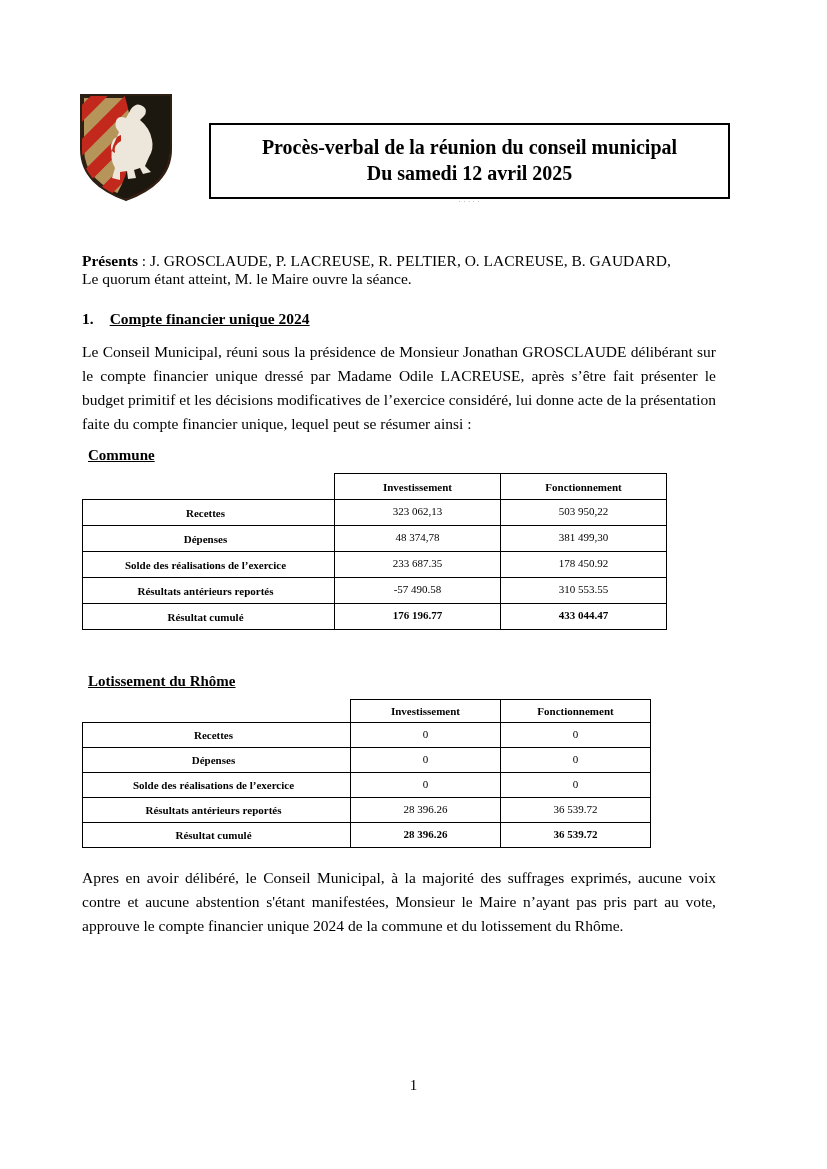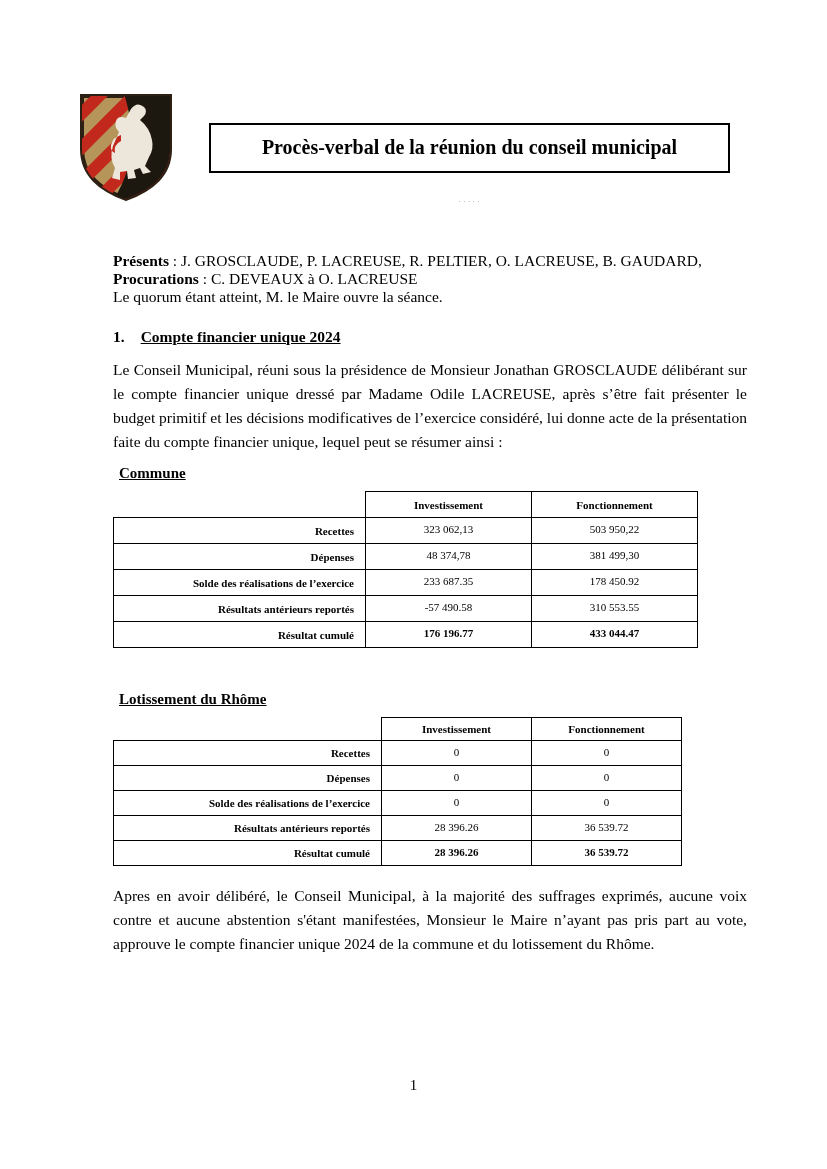--- a/index.html
+++ b/index.html
@@ -40,21 +40,21 @@
     left: 430px;
     top: 197px;
     width: 80px;
     text-align: center;
     font-size: 8px;
     color: #9a9a9a;
     letter-spacing: 2px;
   }
   .content {
     position: absolute;
-    left: 113px;
+    left: 82px;
     top: 252px;
     width: 634px;
     font-size: 15.5px;
     line-height: 18px;
   }
   .attendance p { margin: 0; }
   .section-heading {
     margin-top: 22px;
     font-weight: bold;
   }
@@ -84,21 +84,21 @@
   }
   table.fin th {
     font-weight: bold;
     text-align: center;
     height: 23px;
     vertical-align: middle;
   }
   table.fin td.blank { border: none; background: transparent; }
   table.fin td.lbl {
     font-weight: bold;
-    text-align: right;
+    text-align: center;
     vertical-align: bottom;
     padding: 3px 11px 3px 5px;
   }
   table.fin td.val {
     text-align: center;
     vertical-align: top;
     padding-top: 2px;
   }
   table.t1 td { height: 26px; }
   table.t2 td { height: 22px; }
@@ -132,28 +132,28 @@
         <rect x="62" y="-40" width="12" height="200" fill="#c3281c"></rect>
         <rect x="86" y="-40" width="12" height="200" fill="#c3281c"></rect>
       </g>
       <path d="M48,0 H102 V112 H36 C62,76 60,34 48,0 Z" fill="#1c170f"></path>
       <path d="M56 18 q6 -8 13 -2 q4 4 0 9 l-4 4 q10 8 12 20 q2 9 -3 17 l-4 9 6 6 -8 2 -3 -6 -6 2 2 8 -8 1 -1 -8 -7 1 0 8 -8 -2 3 -10 q-6 -10 -2 -22 l6 -14 q-5 -5 -3 -11 q2 -6 10 -3 z M46 44 q-8 2 -10 10 q-1 6 4 8 q-2 -8 6 -12 z" fill="#ece7da"></path>
     </g>
   </svg>
 
   <div class="title-box">
     <div class="title-line">Procès-verbal de la réunion du conseil municipal</div>
+    <div class="title-line">Du samedi 12 avril 2025</div>
   </div>
   <div class="box-marks">·····</div>
 
   <div class="content">
 
     <div class="attendance">
       <p><b>Présents</b><span> : J. GROSCLAUDE, P. LACREUSE, R. PELTIER, O. LACREUSE, B. GAUDARD,</span></p>
-      <p><b>Procurations</b><span> : C. DEVEAUX à O. LACREUSE</span></p>
       <p>Le quorum étant atteint, M. le Maire ouvre la séance.</p>
     </div>
 
     <div class="section-heading">
       <span class="num">1.</span><span class="underlined">Compte financier unique 2024</span>
     </div>
 
     <p class="para">Le Conseil Municipal, réuni sous la présidence de Monsieur Jonathan GROSCLAUDE délibérant sur le compte financier unique dressé par Madame Odile LACREUSE, après s’être fait présenter le budget primitif et les décisions modificatives de l’exercice considéré, lui donne acte de la présentation faite du compte financier unique, lequel peut se résumer ainsi :</p>
 
     <div class="table-title">Commune</div>

